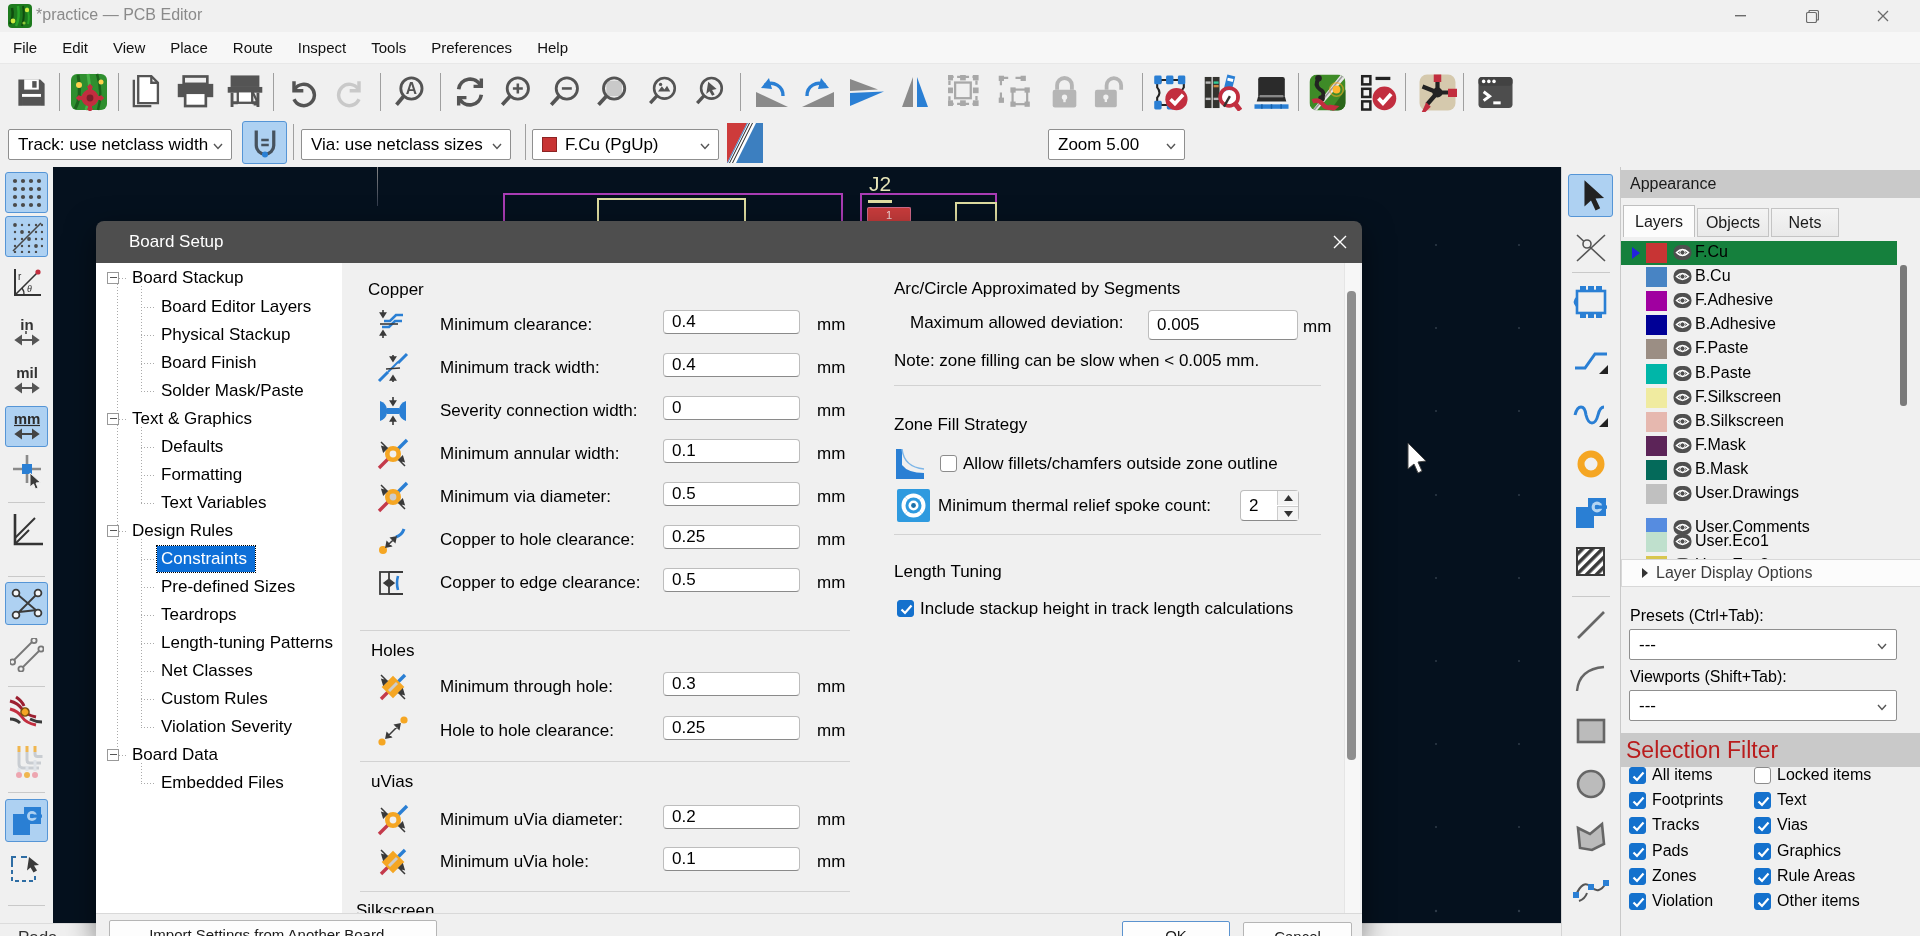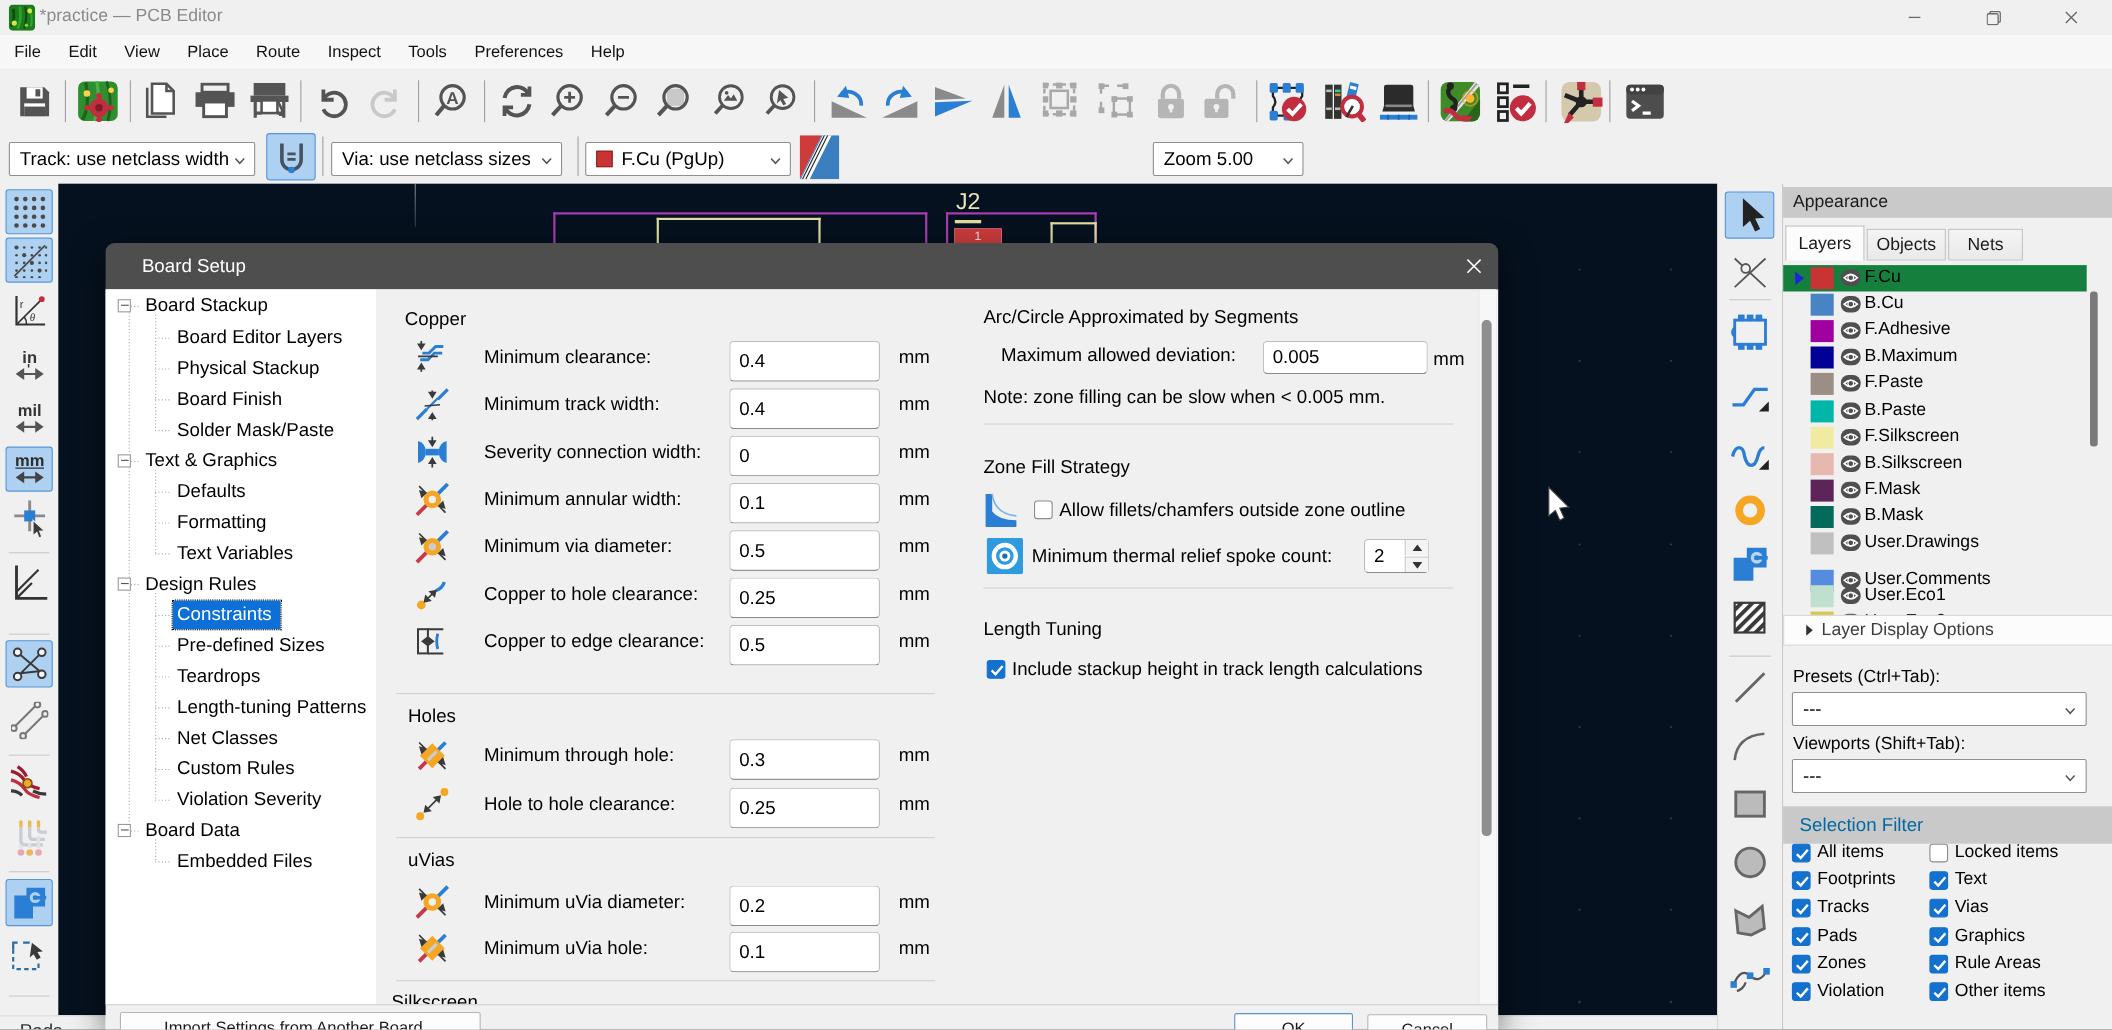--- a/index.html
+++ b/index.html
@@ -23,21 +23,21 @@
 .righttb{position:absolute;left:1561px;top:167px;width:59px;height:769px;background:#f0f0f0;border-left:1px solid #d5d5d5}
 .apanel{position:absolute;left:1620px;top:167px;width:300px;height:769px;background:#f0f0f0;border-left:1px solid #c9c9c9}
 .dlg{position:absolute;left:96px;top:221px;width:1266px;height:715px;box-shadow:0 10px 30px rgba(0,0,0,.5);border-radius:8px 8px 0 0}
 .dlgtitle{position:absolute;left:0;top:0;width:100%;height:42px;background:#4e4e4e;border-radius:8px 8px 0 0;color:#fff;font-size:17px;display:flex;align-items:center;padding-left:33px}
 .dlgbody{position:absolute;left:0;top:42px;width:100%;height:650px;background:#f0f0f0}
 .tree{position:absolute;left:0;top:0;width:246px;height:650px;background:#fff;overflow:hidden;font-size:17px}
 .dlgbottom{position:absolute;left:0;top:692px;width:100%;height:23px;background:#f0f0f0;border-top:1px solid #d9d9d9}
 .ti{position:absolute;white-space:nowrap;color:#000}
 .lbl{position:absolute;white-space:nowrap;font-size:17px;color:#000}.albl{position:absolute;white-space:nowrap;font-size:16px;color:#000}
 .h2{position:absolute;white-space:nowrap;font-size:17px;color:#000}
-.inp{position:absolute;width:137px;height:37px;background:#fff;border:1px solid #bdbdbd;border-bottom:1px solid #8a8a8a;border-radius:4px;font-size:17px;color:#000;display:flex;align-items:center;padding-left:8px}
+.inp{position:absolute;width:137px;height:24px;background:#fff;border:1px solid #bdbdbd;border-bottom:1px solid #8a8a8a;border-radius:4px;font-size:17px;color:#000;display:flex;align-items:center;padding-left:8px}
 .sep{position:absolute;height:1px;background:#d2d2d2}
 .cb{position:absolute;width:17px;height:17px;border-radius:3px}
 .cb.on{background:#1471cd;border:1px solid #1471cd}
 .cb.off{background:#fff;border:1px solid #8c8c8c}
 .cb.on svg{position:absolute;left:1px;top:2px}
 .lrow{position:absolute;left:0;width:276px;height:24px}
 .lsw{position:absolute;left:25px;top:2px;width:21px;height:20px}
 .leye{position:absolute;left:52px;top:3px}
 .ltxt{position:absolute;left:74px;top:2px;font-size:16px;color:#000}
 </style>
@@ -733,21 +733,21 @@
         </svg>
         <span class="ltxt">F.Adhesive</span>
       </div>
       <div class="lrow" style="top:76.30000000000001px">
         <div class="lsw" style="background:#000096"></div>
         <svg class="leye" width="19" height="17" viewBox="0 0 19 17">
           <rect x="0.5" y="1" width="18" height="15" rx="7" fill="#4f4f4f"></rect>
           <path d="M3.5 8.5 Q9.5 2.5 15.5 8.5 Q9.5 14.5 3.5 8.5 Z" fill="none" stroke="#fff" stroke-width="1.5"></path>
           <circle cx="9.5" cy="8.5" r="2.6" fill="#4f4f4f" stroke="#fff" stroke-width="1"></circle>
         </svg>
-        <span class="ltxt">B.Maximum</span>
+        <span class="ltxt">B.Adhesive</span>
       </div>
       <div class="lrow" style="top:100.4px">
         <div class="lsw" style="background:#9b8e84"></div>
         <svg class="leye" width="19" height="17" viewBox="0 0 19 17">
           <rect x="0.5" y="1" width="18" height="15" rx="7" fill="#4f4f4f"></rect>
           <path d="M3.5 8.5 Q9.5 2.5 15.5 8.5 Q9.5 14.5 3.5 8.5 Z" fill="none" stroke="#fff" stroke-width="1.5"></path>
           <circle cx="9.5" cy="8.5" r="2.6" fill="#4f4f4f" stroke="#fff" stroke-width="1"></circle>
         </svg>
         <span class="ltxt">F.Paste</span>
       </div>
@@ -841,21 +841,21 @@
       <span class="abs" style="left:34px;top:4px;font-size:16px;color:#3c3c3c">Layer Display Options</span>
     </div>
 <span class="albl" style="left:9px;top:440px">Presets (Ctrl+Tab):</span>
 <div class="combo" style="left:8px;top:462px;width:268px;height:31px">---<svg class="chev" style="position:absolute;right:9px;top:11px" viewBox="0 0 10 10">
         <path d="M1 3 L5 7.5 L9 3" fill="none" stroke="#555" stroke-width="1.4"></path>
       </svg></div>
 <span class="albl" style="left:9px;top:501px">Viewports (Shift+Tab):</span>
 <div class="combo" style="left:8px;top:523px;width:268px;height:31px">---<svg class="chev" style="position:absolute;right:9px;top:11px" viewBox="0 0 10 10">
         <path d="M1 3 L5 7.5 L9 3" fill="none" stroke="#555" stroke-width="1.4"></path>
       </svg></div>
-<div class="abs" style="left:0;top:566px;width:300px;height:34px;background:#c9c9c9;display:flex;align-items:center;padding-left:15px;font-size:17px;color:#0369a1">Selection Filter</div>
+<div class="abs" style="left:0;top:566px;width:300px;height:34px;background:#c9c9c9;display:flex;align-items:center;padding-left:5px;font-size:23px;color:#b91c1c">Selection Filter</div>
 <div id="selfilter">
       <div class="cb on" style="left:8px;top:600px">
         <svg width="15" height="13" viewBox="0 0 15 13">
           <path d="M2.5 6.5 L6 10 L12.5 2.5" fill="none" stroke="#fff" stroke-width="2.2"></path>
         </svg>
       </div>
       <span class="albl" style="left:31px;top:599px">All items</span>
       <div class="cb off" style="left:133px;top:600px"></div>
       <span class="albl" style="left:156px;top:599px">Locked items</span>
       <div class="cb on" style="left:8px;top:625.2px">

